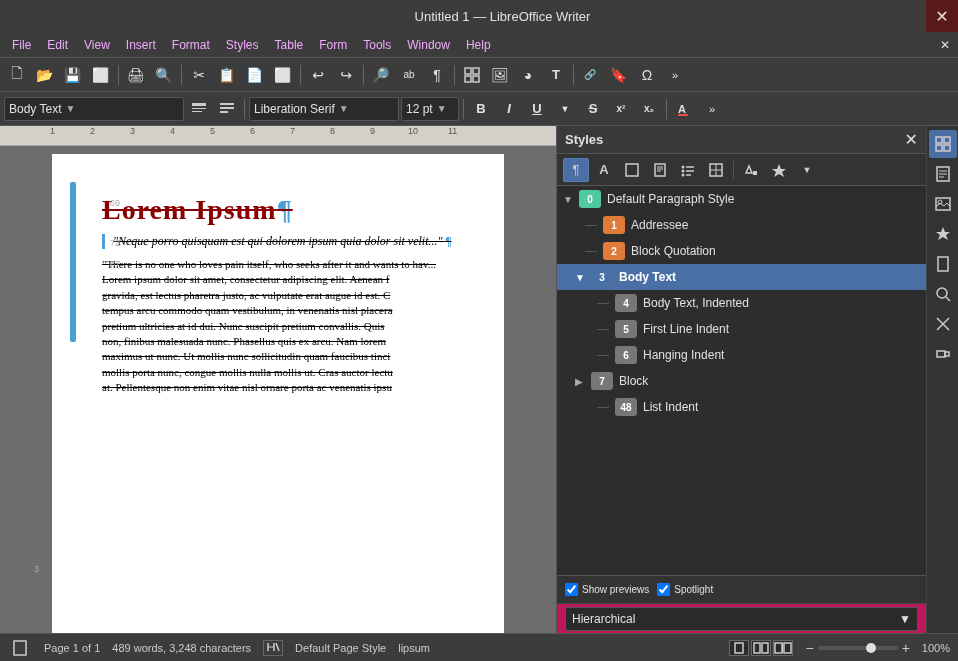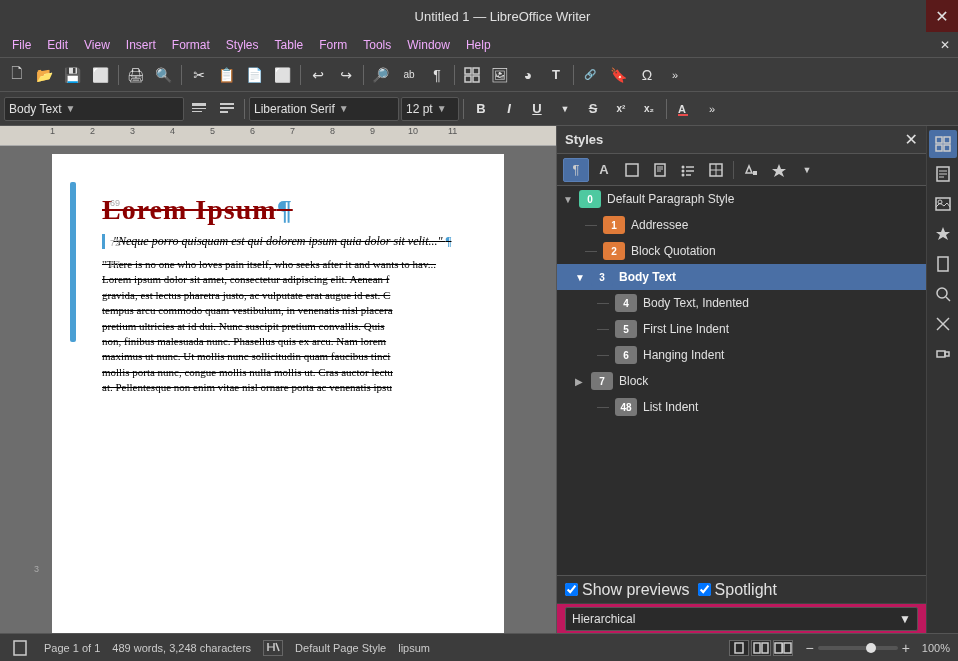--- a/index.html
+++ b/index.html
@@ -245,21 +245,21 @@
       gap: 8px;
       padding: 4px 8px;
       border-top: 1px solid #555;
       background: #333;
       height: 28px;
     }
     .checkbox-item {
       display: flex; align-items: center; gap: 4px; cursor: pointer;
     }
     .checkbox-item input { cursor: pointer; }
-    .checkbox-label { font-size: 16px; color: #e0e0e0; }
+    .checkbox-label { font-size: 10px; color: #e0e0e0; }
 
     #styles-dropdown-row {
       padding: 4px 8px;
       background: #be185d;
       border-top: 1px solid #444;
       height: 30px;
       display: flex; align-items: center;
     }
     .styles-select {
       flex: 1;

